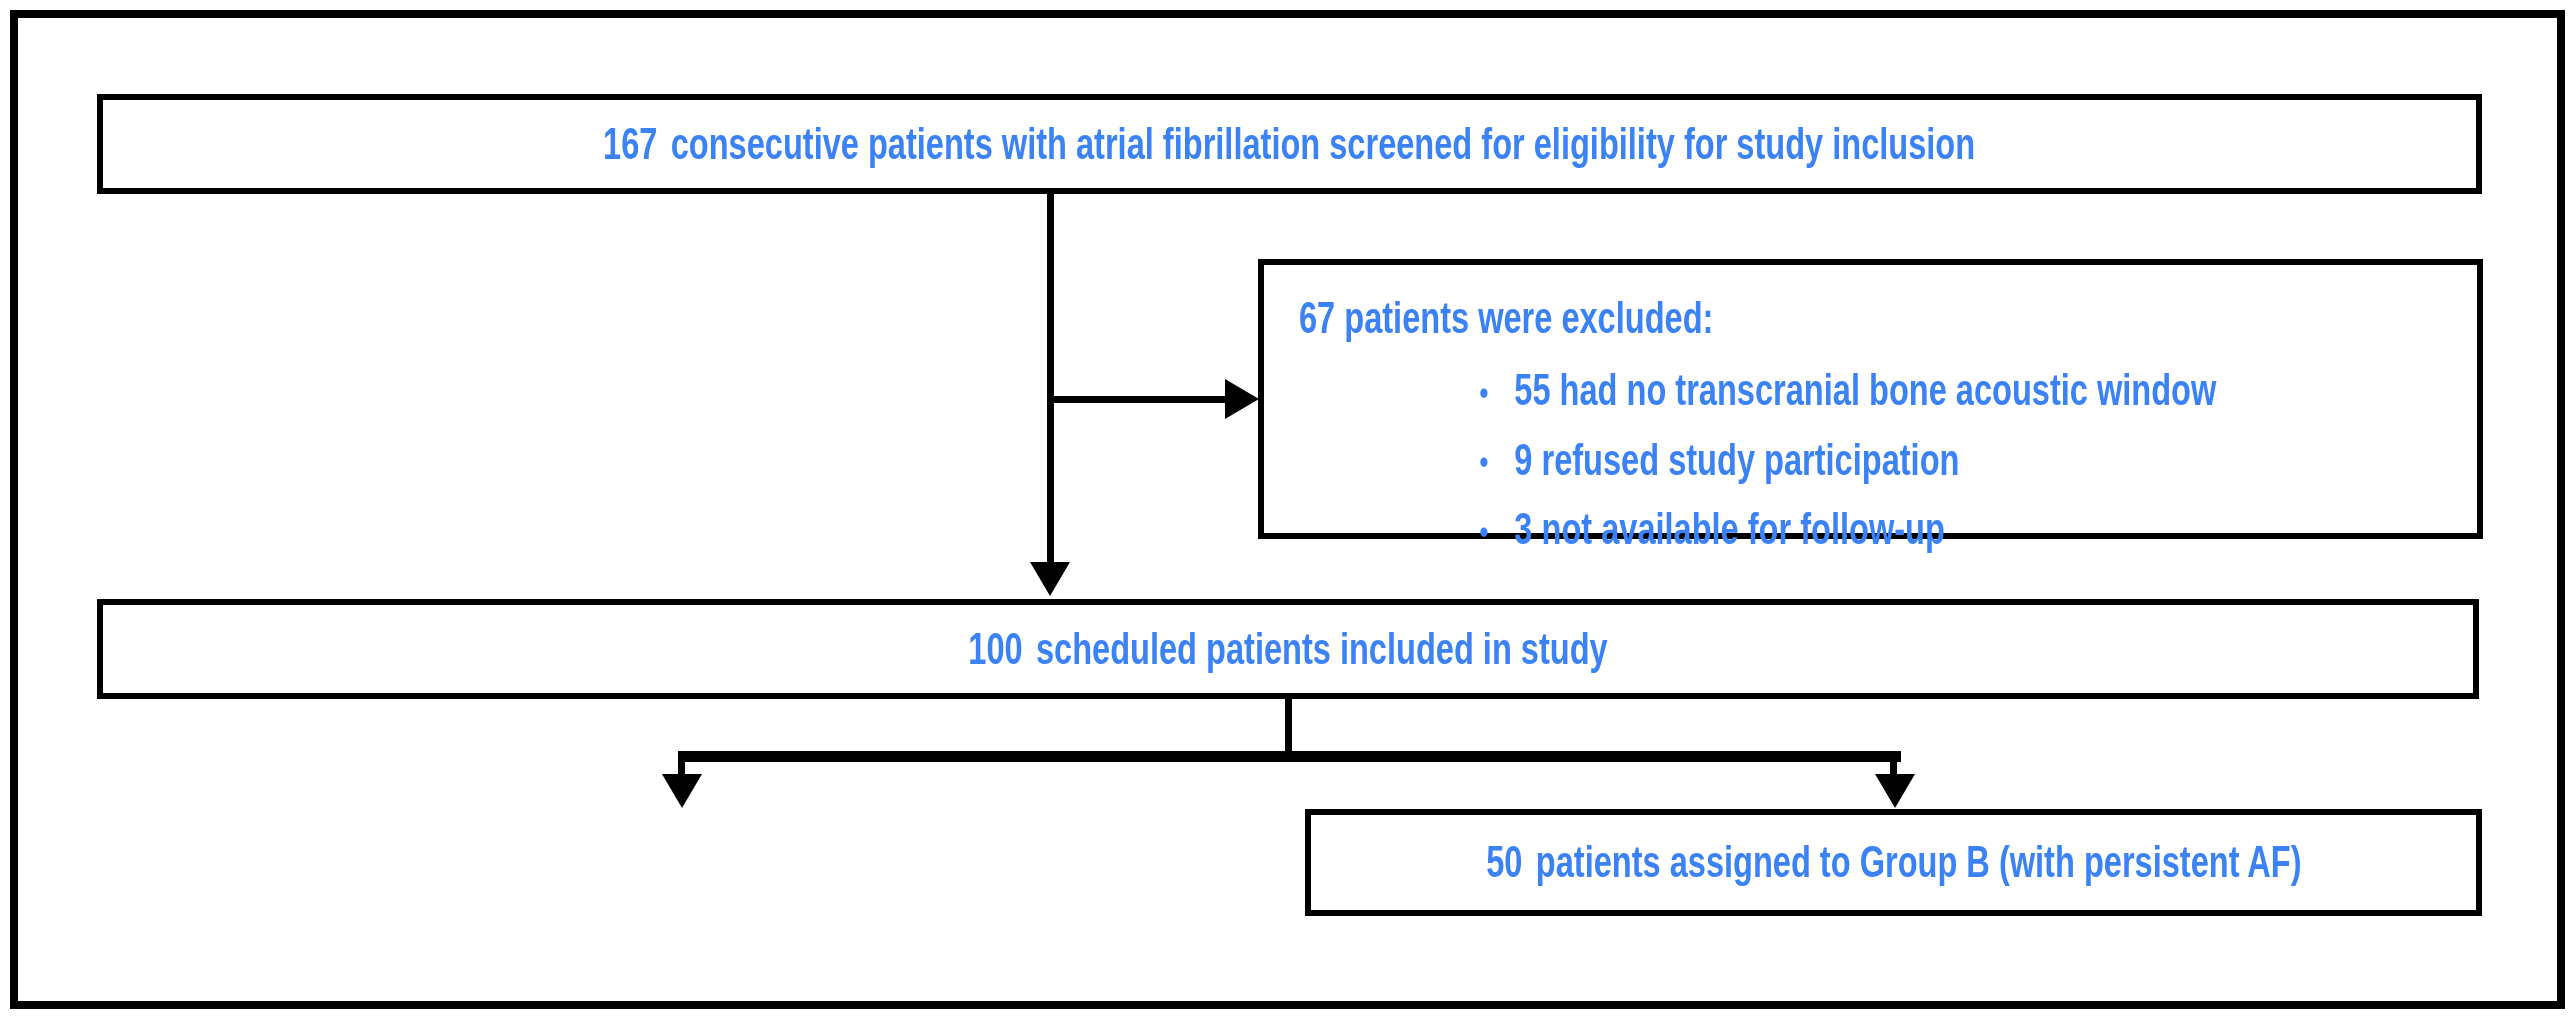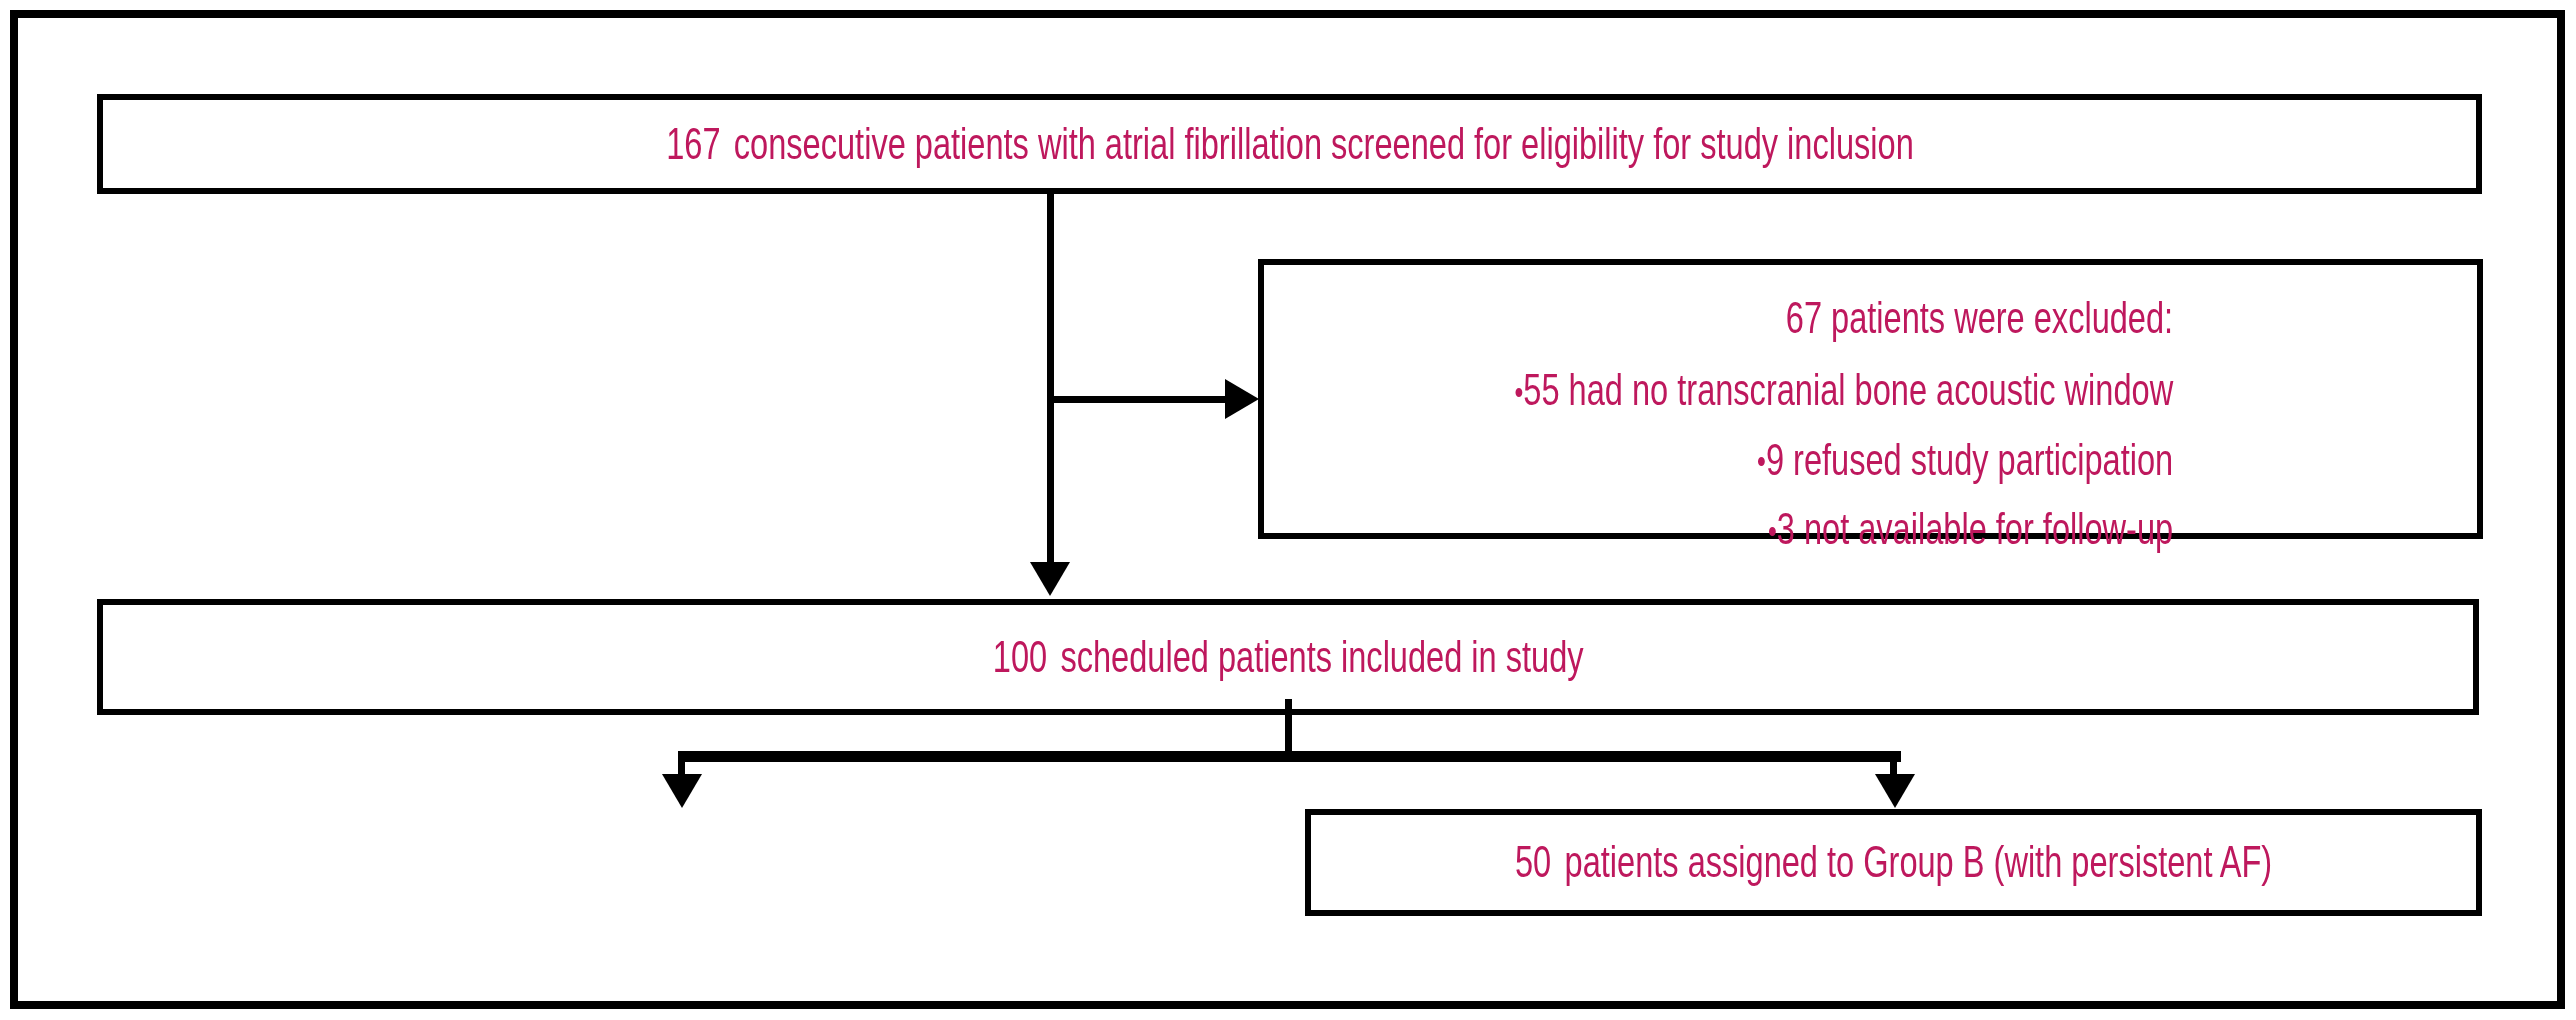--- a/index.html
+++ b/index.html
@@ -2,22 +2,22 @@
 <html style="font-size:12px"><head>
 <meta charset="utf-8">
 <style>
   html, body { margin: 0; padding: 0; background: #ffffff; }
   .canvas {
     position: relative;
     width: 2576px;
     height: 1021px;
     background: #ffffff;
     font-family: "Liberation Sans", sans-serif;
-    font-weight: normal;
-    color: #be185d;
+    font-weight: bold;
+    color: #3b82f6;
     overflow: hidden;
   }
   .frame {
     position: absolute;
     left: 10.3px; top: 10.3px;
     width: 2555px; height: 999px;
     border: 8.1px solid #000;
     box-sizing: border-box;
   }
   .node {
@@ -72,32 +72,32 @@
   <div class="node" style="left:97px; top:94px; width:2385px; height:100px;">
     <span class="txt"><span class="count">167</span><span>consecutive patients with atrial fibrillation screened for eligibility for study inclusion</span></span>
   </div>
 
   <div class="line" style="left:1047px; top:194px; width:6.7px; height:372px;"></div>
   <div class="arr down" style="left:1030px; top:562px;"></div>
 
   <div class="line" style="left:1050px; top:396px; width:179px; height:6.7px;"></div>
   <div class="arr right" style="left:1225px; top:379px;"></div>
 
-  <div class="node block" style="left:1258px; top:259px; width:1225px; height:280px;text-align:right;">
+  <div class="node block" style="left:1258px; top:259px; width:1225px; height:280px;">
     <div class="txt-block">
       <div class="excl-heading">67 patients were excluded:</div>
       <ul class="excl-list">
         <li><span class="bullet">•</span><span>55 had no transcranial bone acoustic window</span></li>
         <li><span class="bullet">•</span><span>9 refused study participation</span></li>
         <li><span class="bullet">•</span><span>3 not available for follow-up</span></li>
       </ul>
     </div>
   </div>
 
-  <div class="node" style="left:97px; top:599px; width:2382px; height:116px;">
+  <div class="node" style="left:97px; top:599px; width:2382px; height:100px;">
     <span class="txt"><span class="count">100</span><span>scheduled patients included in study</span></span>
   </div>
 
   <div class="line" style="left:1285px; top:699px; width:6.7px; height:58px;"></div>
 
   <div class="line" style="left:678px; top:751px; width:1223px; height:11px;"></div>
 
   <div class="line" style="left:678px; top:751px; width:7.4px; height:28px;"></div>
   <div class="arr down" style="left:662px; top:774px;"></div>
 

